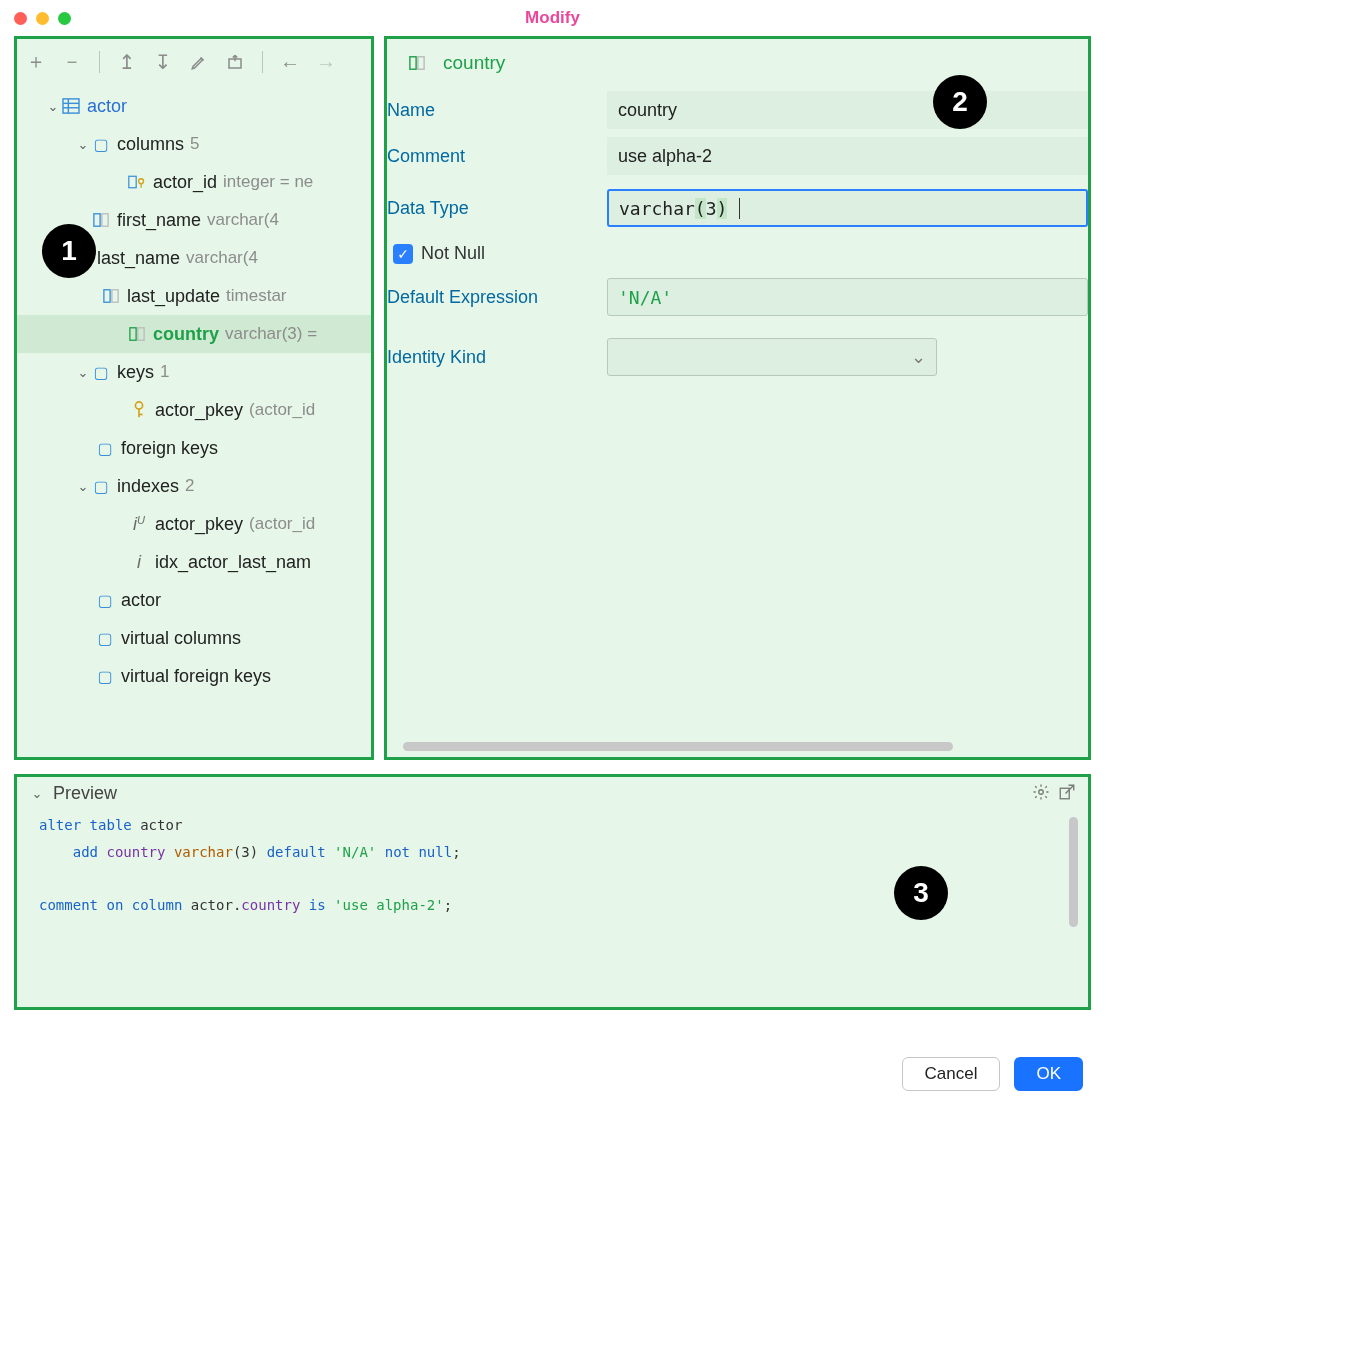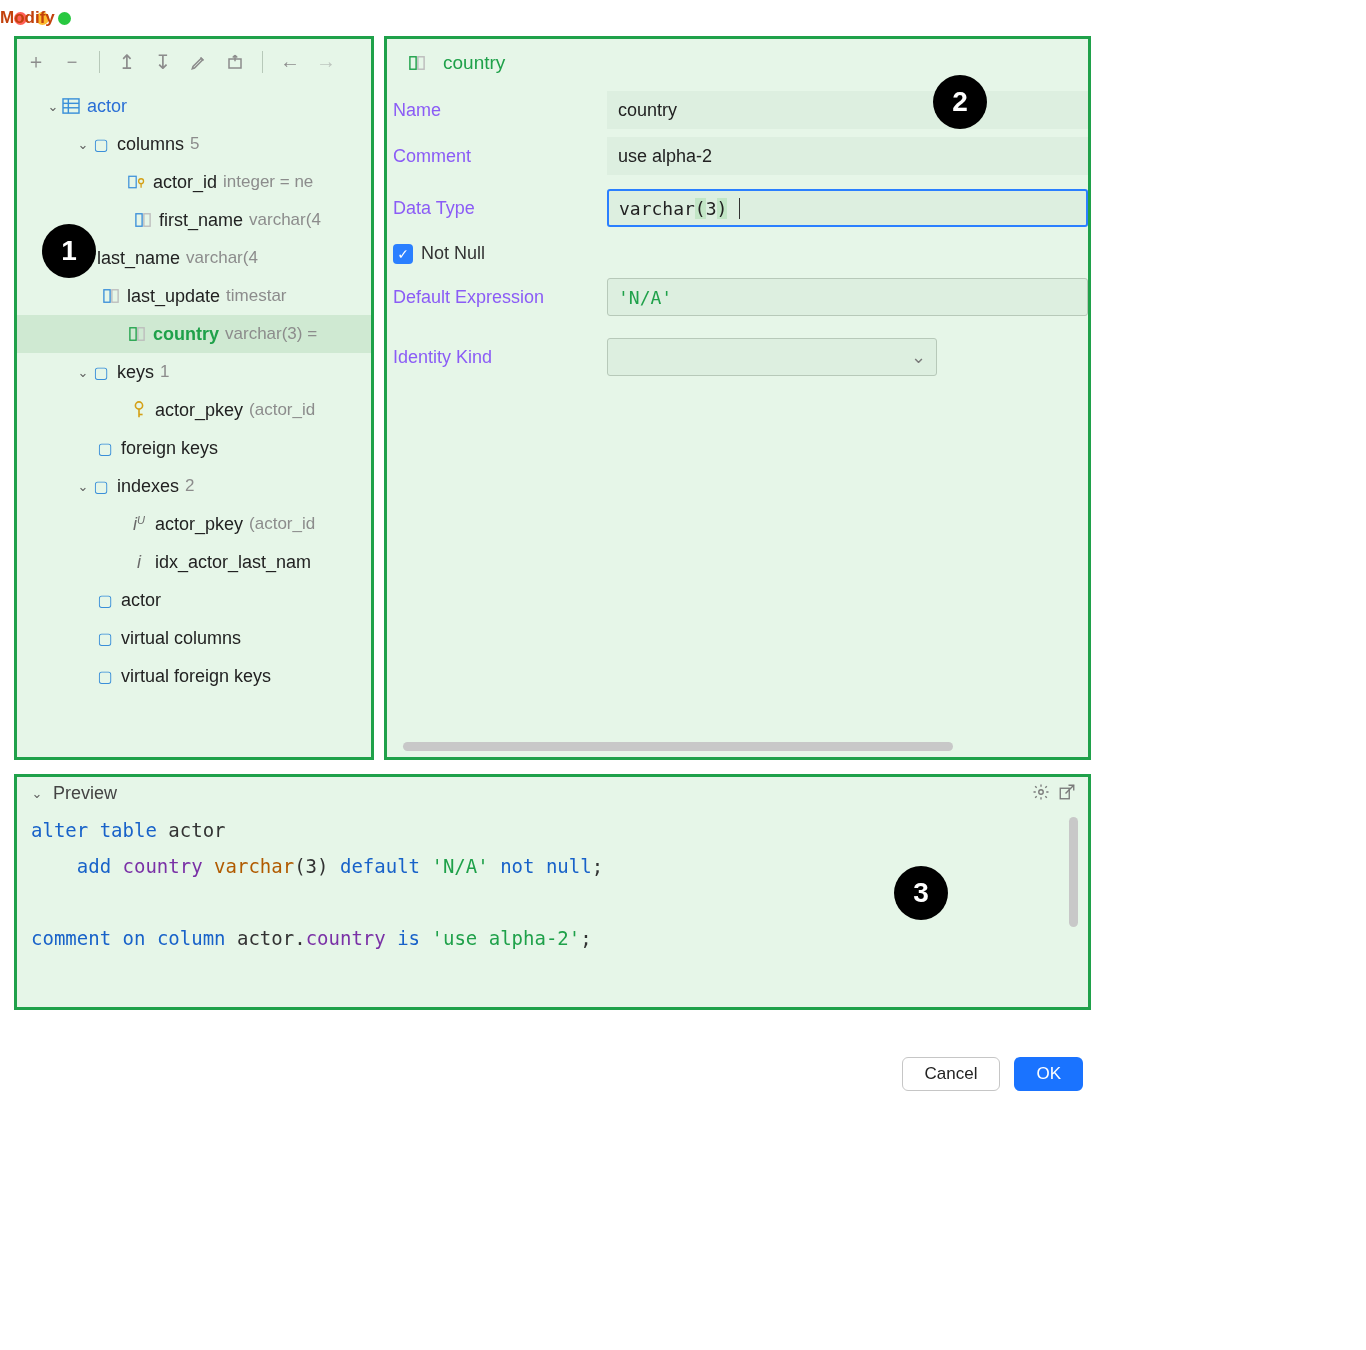--- a/index.html
+++ b/index.html
@@ -21,23 +21,23 @@
     padding: 0 14px;
     position: relative;
   }
   .traffic { display: flex; gap: 9px; }
   .dot { width: 13px; height: 13px; border-radius: 50%; }
   .dot.red { background: #ff5f57; }
   .dot.yellow { background: #febc2e; }
   .dot.green { background: #28c840; }
   .titlebar .title {
     position: absolute; left: 0; right: 0;
-    text-align: left;
+    text-align: center;
     font-weight: 600;
-    color: #c2410c;
+    color: #ec4899;
     font-size: 17px;
   }
   .content {
     padding: 0 14px;
     display: flex;
     gap: 10px;
   }
   .panel {
     border: 3px solid #1fa14a;
     background: #e6f6e8;
@@ -78,21 +78,21 @@
   .right-header {
     display:flex; align-items:center;
     height:48px; padding: 0 20px; gap:10px;
     color:#1fa14a; font-size:19px;
   }
   .right-body { padding: 0 0 0 0; overflow:hidden; flex:1; }
   .frow {
     display:flex; align-items:center;
     padding: 4px 0 4px 0;
   }
-  .flabel { width: 220px; padding-left: 6px; color:#8b5cf6; }
+  .flabel { width: 220px; color:#0369a1; }
   .flabel.dim { color:#9aa79b; }
   .finput {
     flex:1;
     height: 38px;
     background: #ddefe0;
     border: 1px solid transparent;
     padding: 0 10px;
     display:flex; align-items:center;
     color:#222;
     font-size:18px;
@@ -118,24 +118,25 @@
     border: 3px solid #1fa14a;
     background:#e6f6e8;
     height: 236px;
     padding: 6px 12px 10px 12px;
     position:relative;
   }
   .preview-header { display:flex; align-items:center; gap:8px; color:#444; }
   .preview-header .right-icons { position:absolute; right:12px; top:6px; color:#7a7a7a; display:flex; gap:8px; }
   .code {
     font-family: ui-monospace, Menlo, monospace;
-    font-size: 19px;
+    font-size: 14px;
     line-height: 1.9;
     padding: 8px 2px;
     white-space: pre;
+    margin-left: 8px;
   }
   .kw { color:#1862c9; }
   .fn { color:#b15b00; }
   .id2 { color:#7a31a6; }
   .str { color:#1fa14a; }
   .preview .vscroll { position:absolute; right:10px; top:40px; width:9px; height:110px; background:#c8c8c8; border-radius:5px; }
 
   .footer {
     position:absolute;
     right: 22px;
@@ -229,21 +230,21 @@
         <span class="ticon col-icon">
           <svg width="18" height="16" viewBox="0 0 22 18">
               <rect x="1" y="2" width="9" height="14" fill="none" stroke="#3a8fd9" stroke-width="1.5"></rect>
               <circle cx="16" cy="8" r="3" fill="none" stroke="#d4a017" stroke-width="1.6"></circle>
               <line x1="16" y1="11" x2="16" y2="16" stroke="#d4a017" stroke-width="1.6"></line>
             </svg>
         </span>
         <span class="tlabel">actor_id</span>
         <span class="tmeta">integer = ne</span>
       </div>
-      <div class="trow" style="padding-left:116px">
+      <div class="trow" style="padding-left:74px">
         <span class="ticon col-icon">
           <svg width="16" height="16" viewBox="0 0 18 18">
               <rect x="1" y="2" width="7" height="14" fill="none" stroke="#3a8fd9" stroke-width="1.5"></rect>
               <rect x="10" y="2" width="7" height="14" fill="none" stroke="#bcbcbc" stroke-width="1.5"></rect>
             </svg>
         </span>
         <span class="tlabel">first_name</span>
         <span class="tmeta">varchar(4</span>
       </div>
       <div class="trow" style="padding-left:54px">

